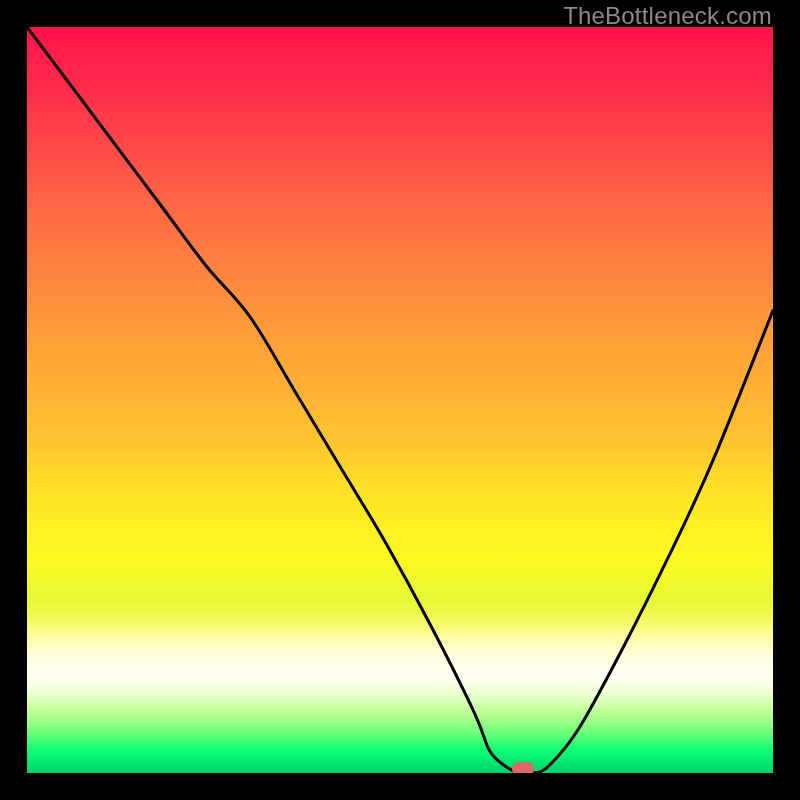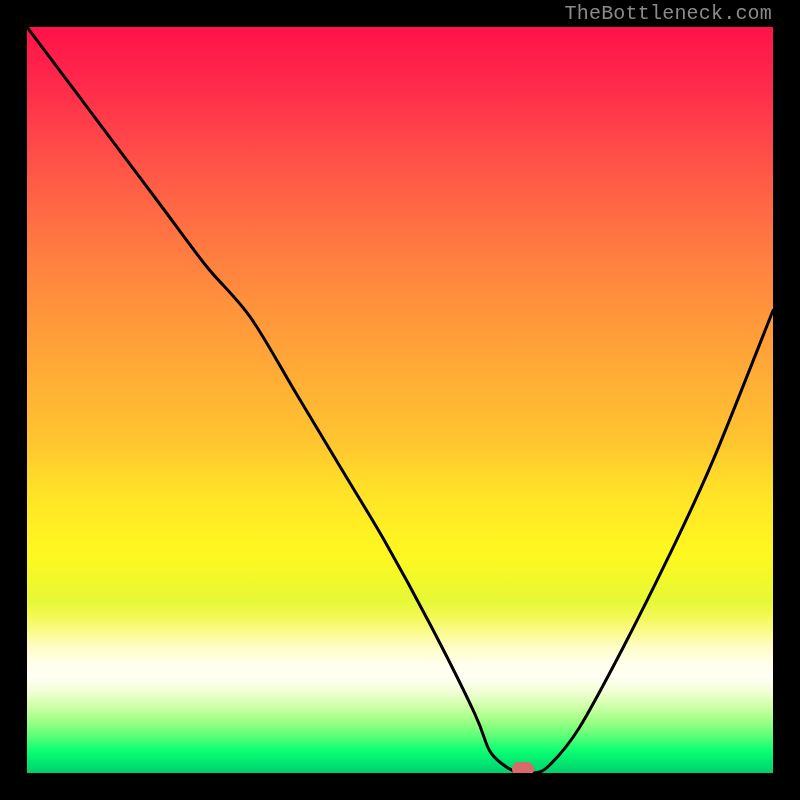--- a/index.html
+++ b/index.html
@@ -75,22 +75,22 @@
     border-radius: 8px;
     width: 22px;
     height: 14px;
     left: 485px;
     top: 733px;
   }
   .watermark {
     position: absolute;
     top: 2px;
     right: 28px;
-    font-family: Liberation Mono, monospace;
-    font-size: 20px;
+    font-family: Liberation Sans, sans-serif;
+    font-size: 24px;
     color: #8a8a8a;
     letter-spacing: 0.2px;
   }
 </style>
 </head>
 <body>
 
 <div class="frame">
   <div class="watermark">TheBottleneck.com</div>
 

